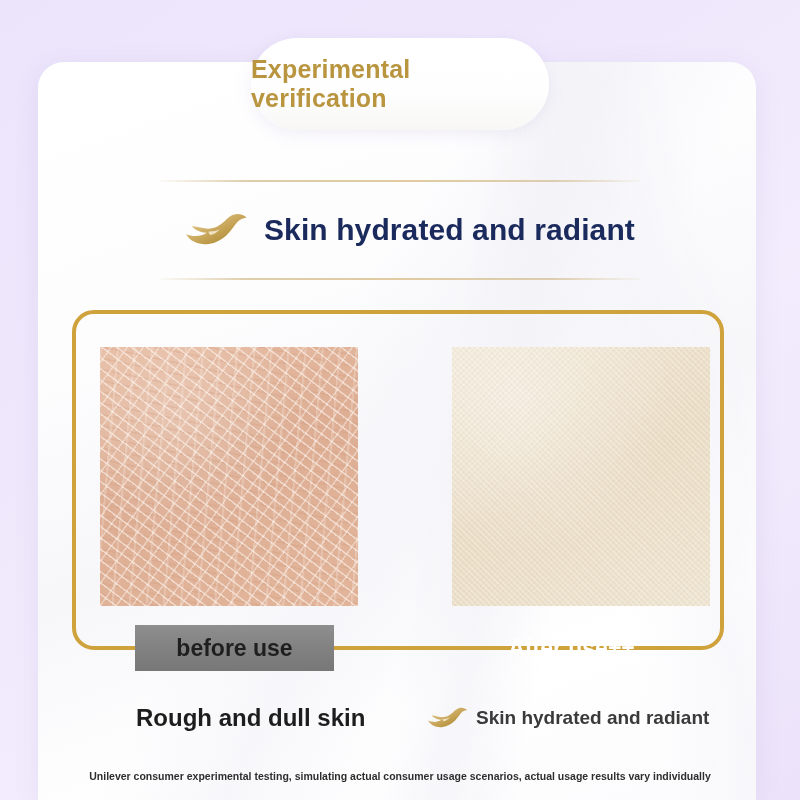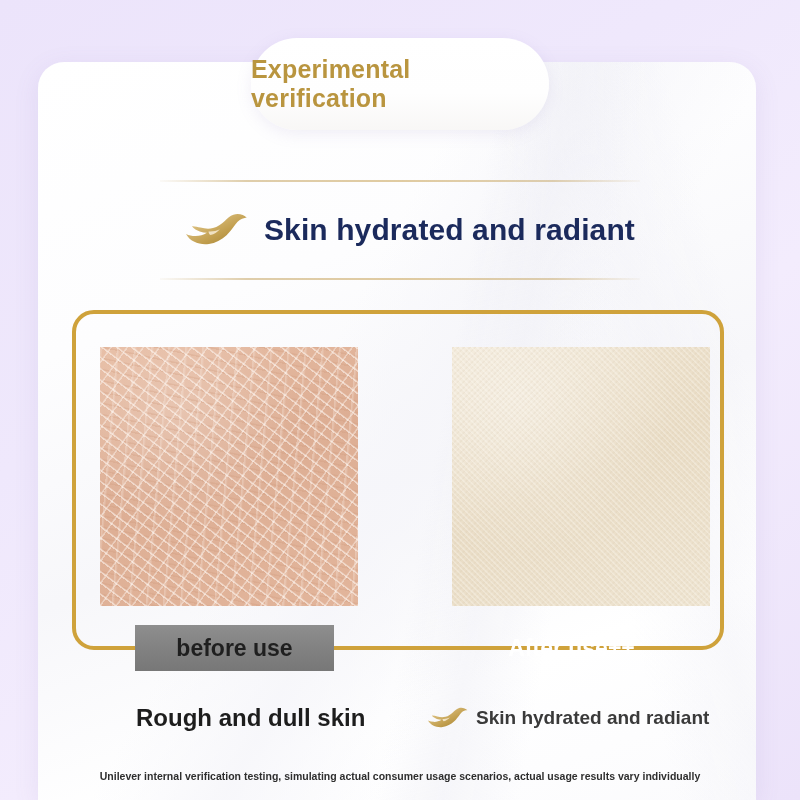--- a/index.html
+++ b/index.html
@@ -287,15 +287,15 @@
     <span>Rough and dull skin</span>
   </div>
   <div class="caption right">
     <svg width="40" height="28" viewBox="0 0 62 42">
       <path d="M61 9c-3.2-3.4-8.6-5-13.6-3.3-3.4 1.2-5.9 3.7-8.6 6.2-3.5 3.2-7.2 6-11.8 7.2-4.3 1.1-8.4.6-12.6-.5-2.8-.7-5.6-1.6-8.5-1.4 2 2.6 4.9 4.2 7.9 5.2 2.3.8 4.7 1.2 7.1 1.4-3.6 2.2-7.6 3.3-11.8 3.2C6 27 3.1 26.2 0 24.9c1.8 3.3 4.6 5.9 7.9 7.6 4.6 2.4 9.9 3.1 15 2.4 6.6-.9 12.6-4 17.4-8.5 3.6-3.4 6.4-7.5 9.4-11.4 2.5-3.2 5.3-5.3 9-6 .9-.2 1.8-.3 2.3 0z" fill="url(#goldDove)"></path>
       <path d="M22.5 22.4c3.9.3 7.8-.4 11.3-2.1-2.4 2.9-5.6 4.9-9.2 5.8-1.5-.9-1.9-2.3-2.1-3.7z" fill="#fdf6e6" opacity="0.75"></path>
     </svg>
     <span class="txt">Skin hydrated and radiant</span>
   </div>
 
-  <div class="footer">Unilever internal verification testing, simulating actual consumer usage scenarios, actual usage results vary individually</div>
+  <div class="footer">Unilever consumer experimental testing, simulating actual consumer usage scenarios, actual usage results vary individually</div>
 
 </div>
 
 </body></html>

